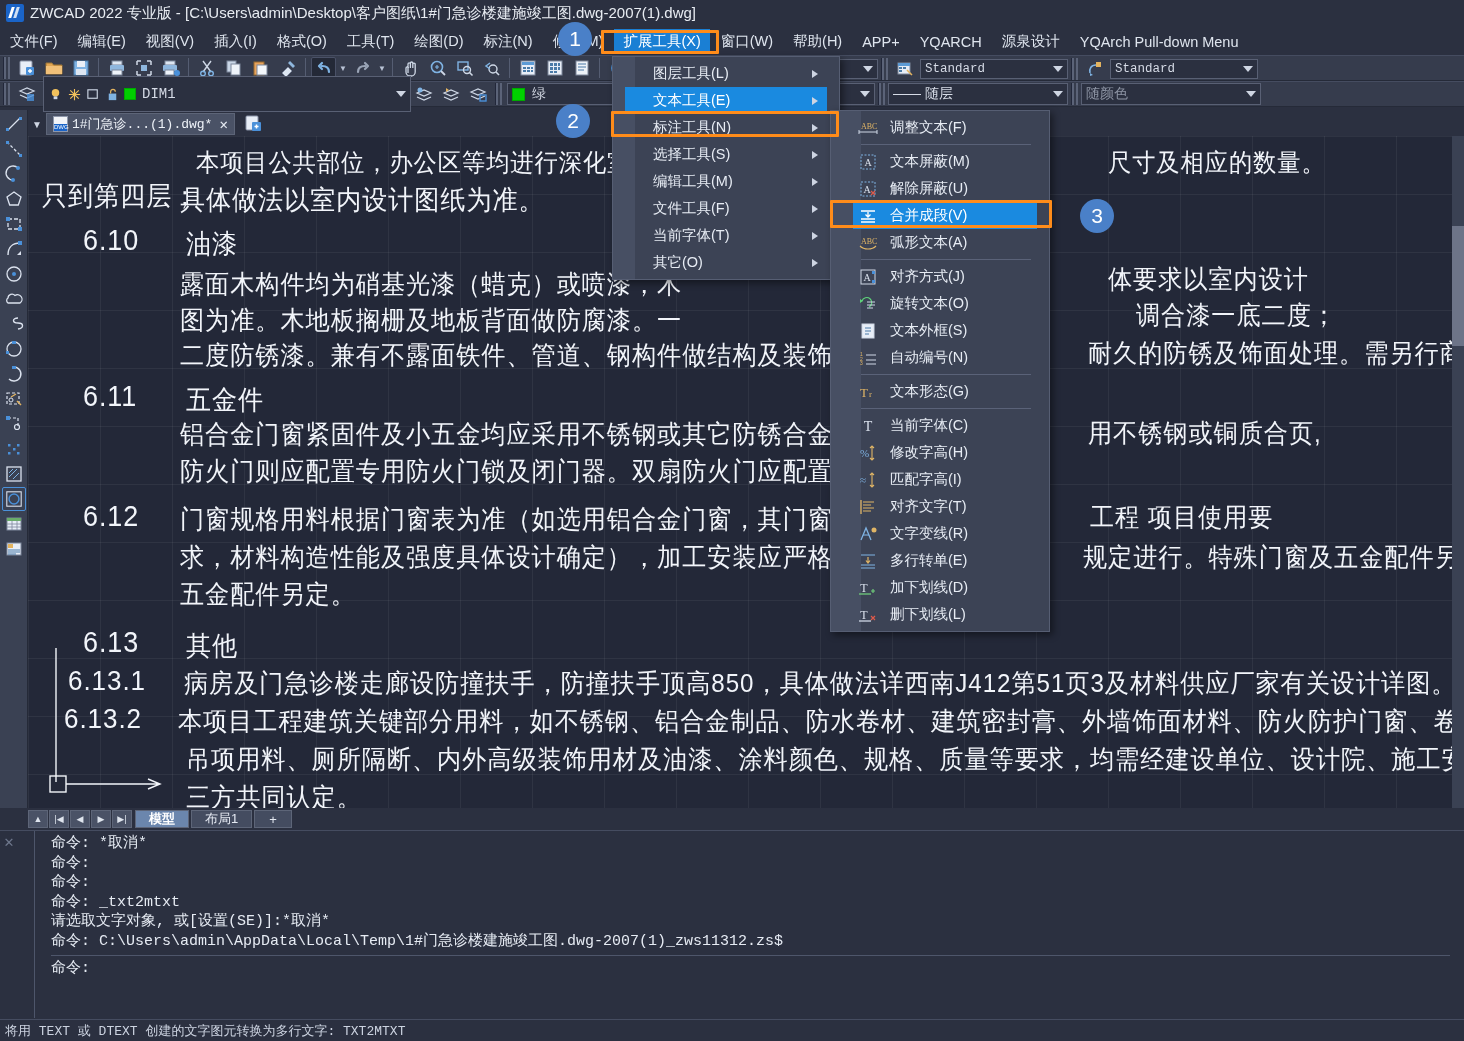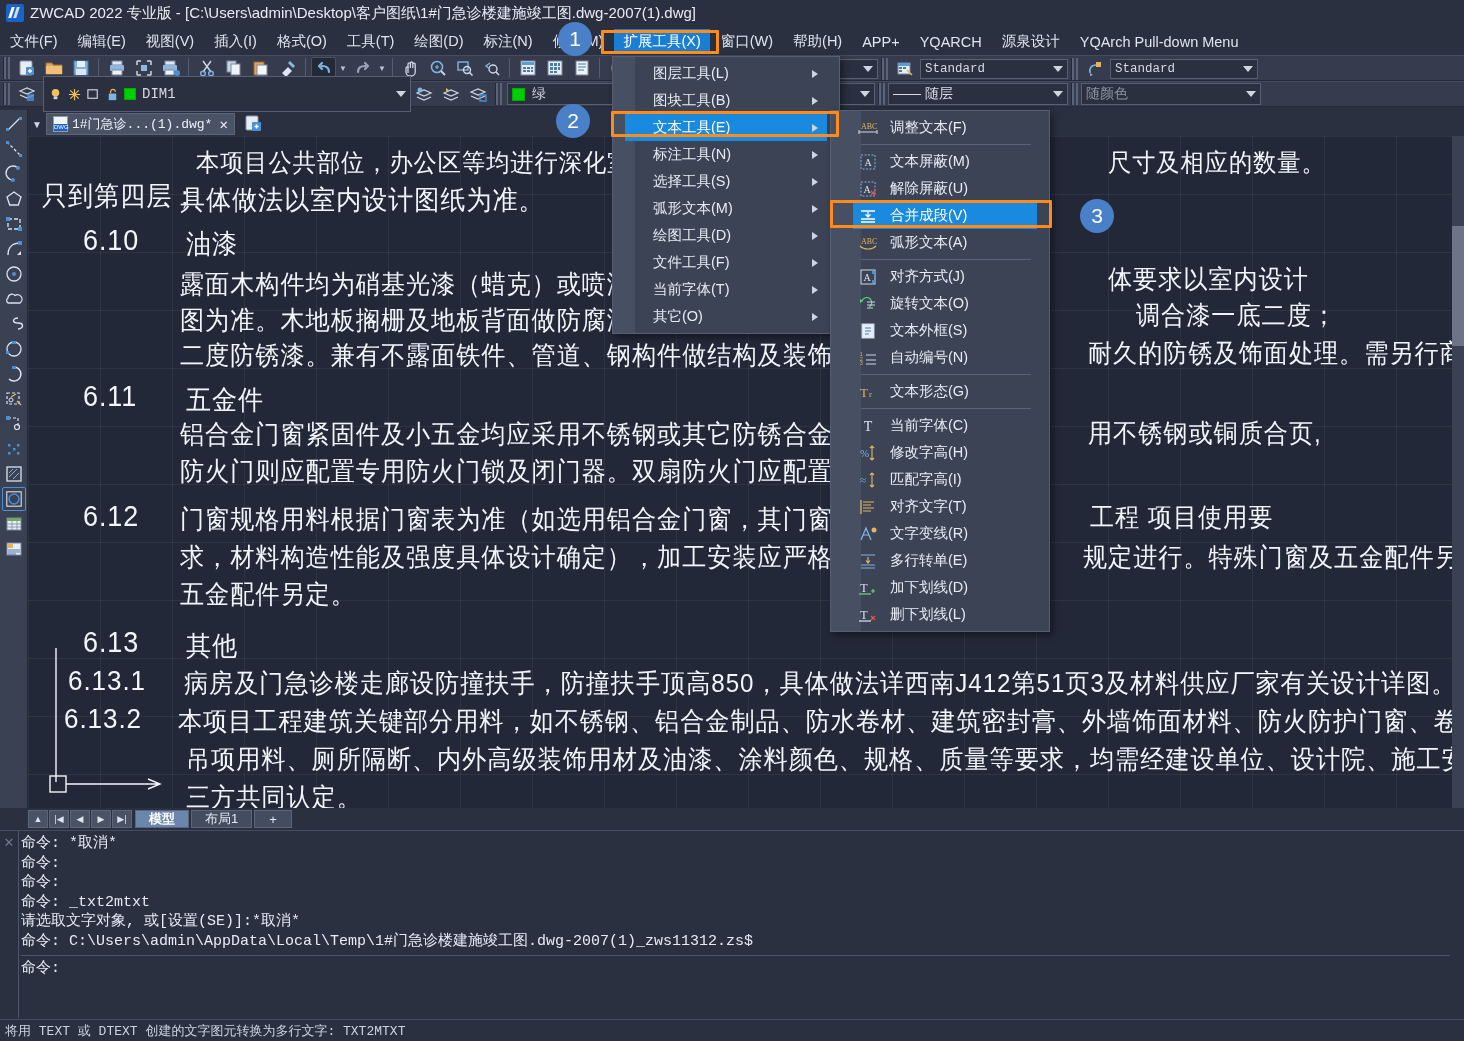--- a/index.html
+++ b/index.html
@@ -206,22 +206,23 @@
     position: absolute; left: 0; top: 830px; width: 1464px; height: 188px;
     background: #2b3040;
     border-top: 1px solid #454c60;
     display: flex;
   }
   .cmd-close {
     width: 18px; padding-top: 4px; text-align: center;
     color: #6e778c; font-size: 13px; flex: none;
   }
   .cmd-body {
-    flex: 1; padding: 3px 0 0 2px;
+    flex: 1; padding: 3px 0 0 16px;
     border-left: 1px solid #4e566b;
+    margin-left: 16px;
   }
   .cmd-line {
     color: #e6ebf3; font-size: 15px; line-height: 19.5px;
     font-family: "Liberation Mono", "DejaVu Sans Mono", monospace;
     white-space: pre;
   }
   .cmd-divider { height: 1px; background: #4e566b; margin: 4px 0 3px 0; width: 99%; }
 
   
   .statusbar {
@@ -787,42 +788,34 @@
       <div class="thumb"></div>
     </div>
   </div>
 
   <div class="dropdown" id="menu-extend">
     <div class="dd-rail"></div>
   <div class="dd-row">
         <span>图层工具(L)</span>
         <span class="sub-arrow"></span>
       </div>
-      <div class="dd-row">
-        <span>图块工具(B)</span>
-        <span class="sub-arrow"></span>
-      </div>
       <div class="dd-row hl">
         <span>文本工具(E)</span>
         <span class="sub-arrow"></span>
       </div>
       <div class="dd-row">
         <span>标注工具(N)</span>
         <span class="sub-arrow"></span>
       </div>
       <div class="dd-row">
         <span>选择工具(S)</span>
         <span class="sub-arrow"></span>
       </div>
       <div class="dd-row">
-        <span>弧形文本(M)</span>
-        <span class="sub-arrow"></span>
-      </div>
-      <div class="dd-row">
-        <span>绘图工具(D)</span>
+        <span>编辑工具(M)</span>
         <span class="sub-arrow"></span>
       </div>
       <div class="dd-row">
         <span>文件工具(F)</span>
         <span class="sub-arrow"></span>
       </div>
       <div class="dd-row">
         <span>当前字体(T)</span>
         <span class="sub-arrow"></span>
       </div>

